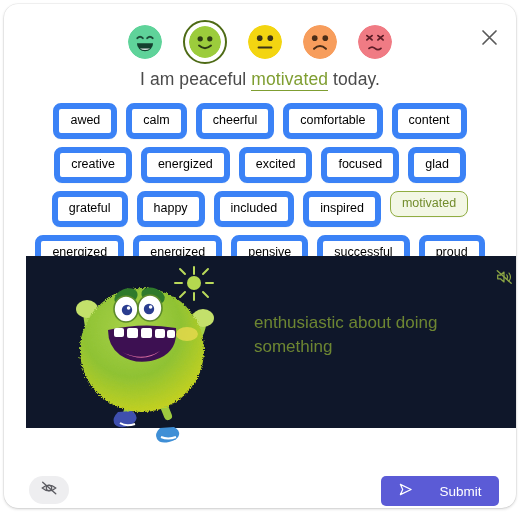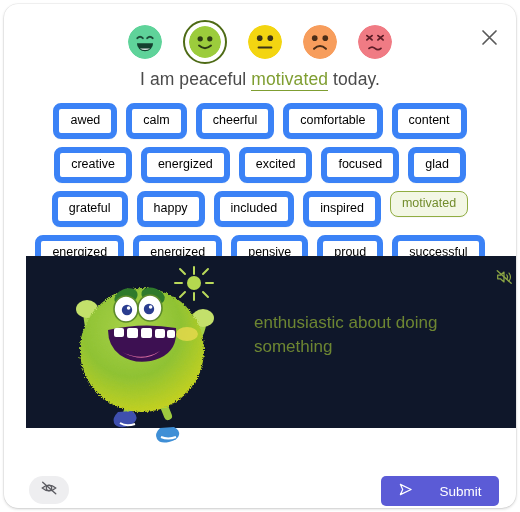--- a/index.html
+++ b/index.html
@@ -175,22 +175,22 @@
     <div class="chip">focused</div>
     <div class="chip">glad</div>
     <div class="chip">grateful</div>
     <div class="chip">happy</div>
     <div class="chip">included</div>
     <div class="chip">inspired</div>
     <div class="chip sel">motivated</div>
     <div class="chip">energized</div>
     <div class="chip">energized</div>
     <div class="chip">pensive</div>
+    <div class="chip">successful</div>
     <div class="chip">proud</div>
-    <div class="chip">successful</div>
     <div class="chip">doing</div>
   </div>
 
   <div class="panel">
     <div class="speaker">
       <span>
         <svg width="18" height="18" viewBox="0 0 20 20" aria-hidden="true">
           <path d="M3 8 h3 l4 -3.5 v11 l-4 -3.5 h-3 z" fill="none" stroke="#8aa444" stroke-width="1.4" stroke-linejoin="round"></path>
           <path d="M13 7.5 q2 2.5 0 5" fill="none" stroke="#8aa444" stroke-width="1.3" stroke-linecap="round"></path>
           <path d="M15.6 5.6 q3.2 4.4 0 8.8" fill="none" stroke="#8aa444" stroke-width="1.3" stroke-linecap="round"></path>

